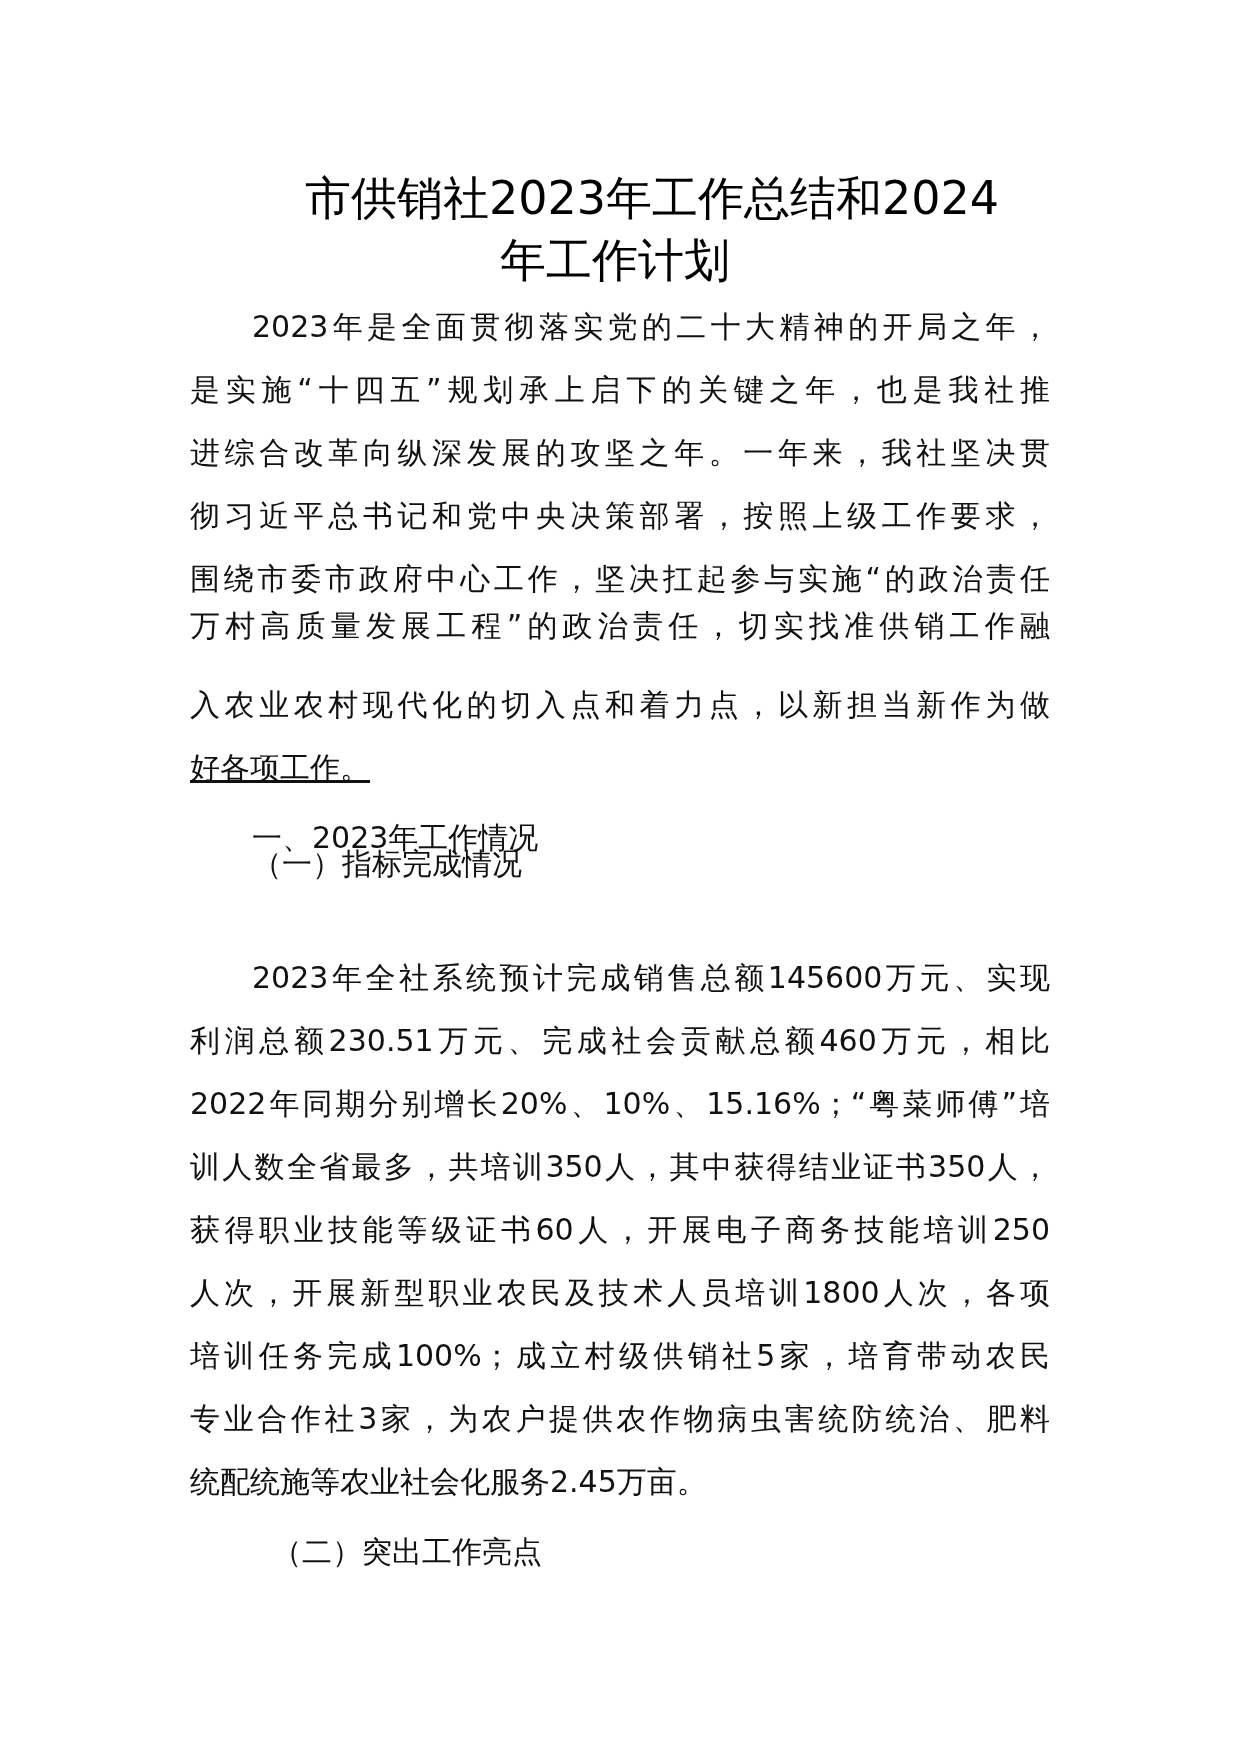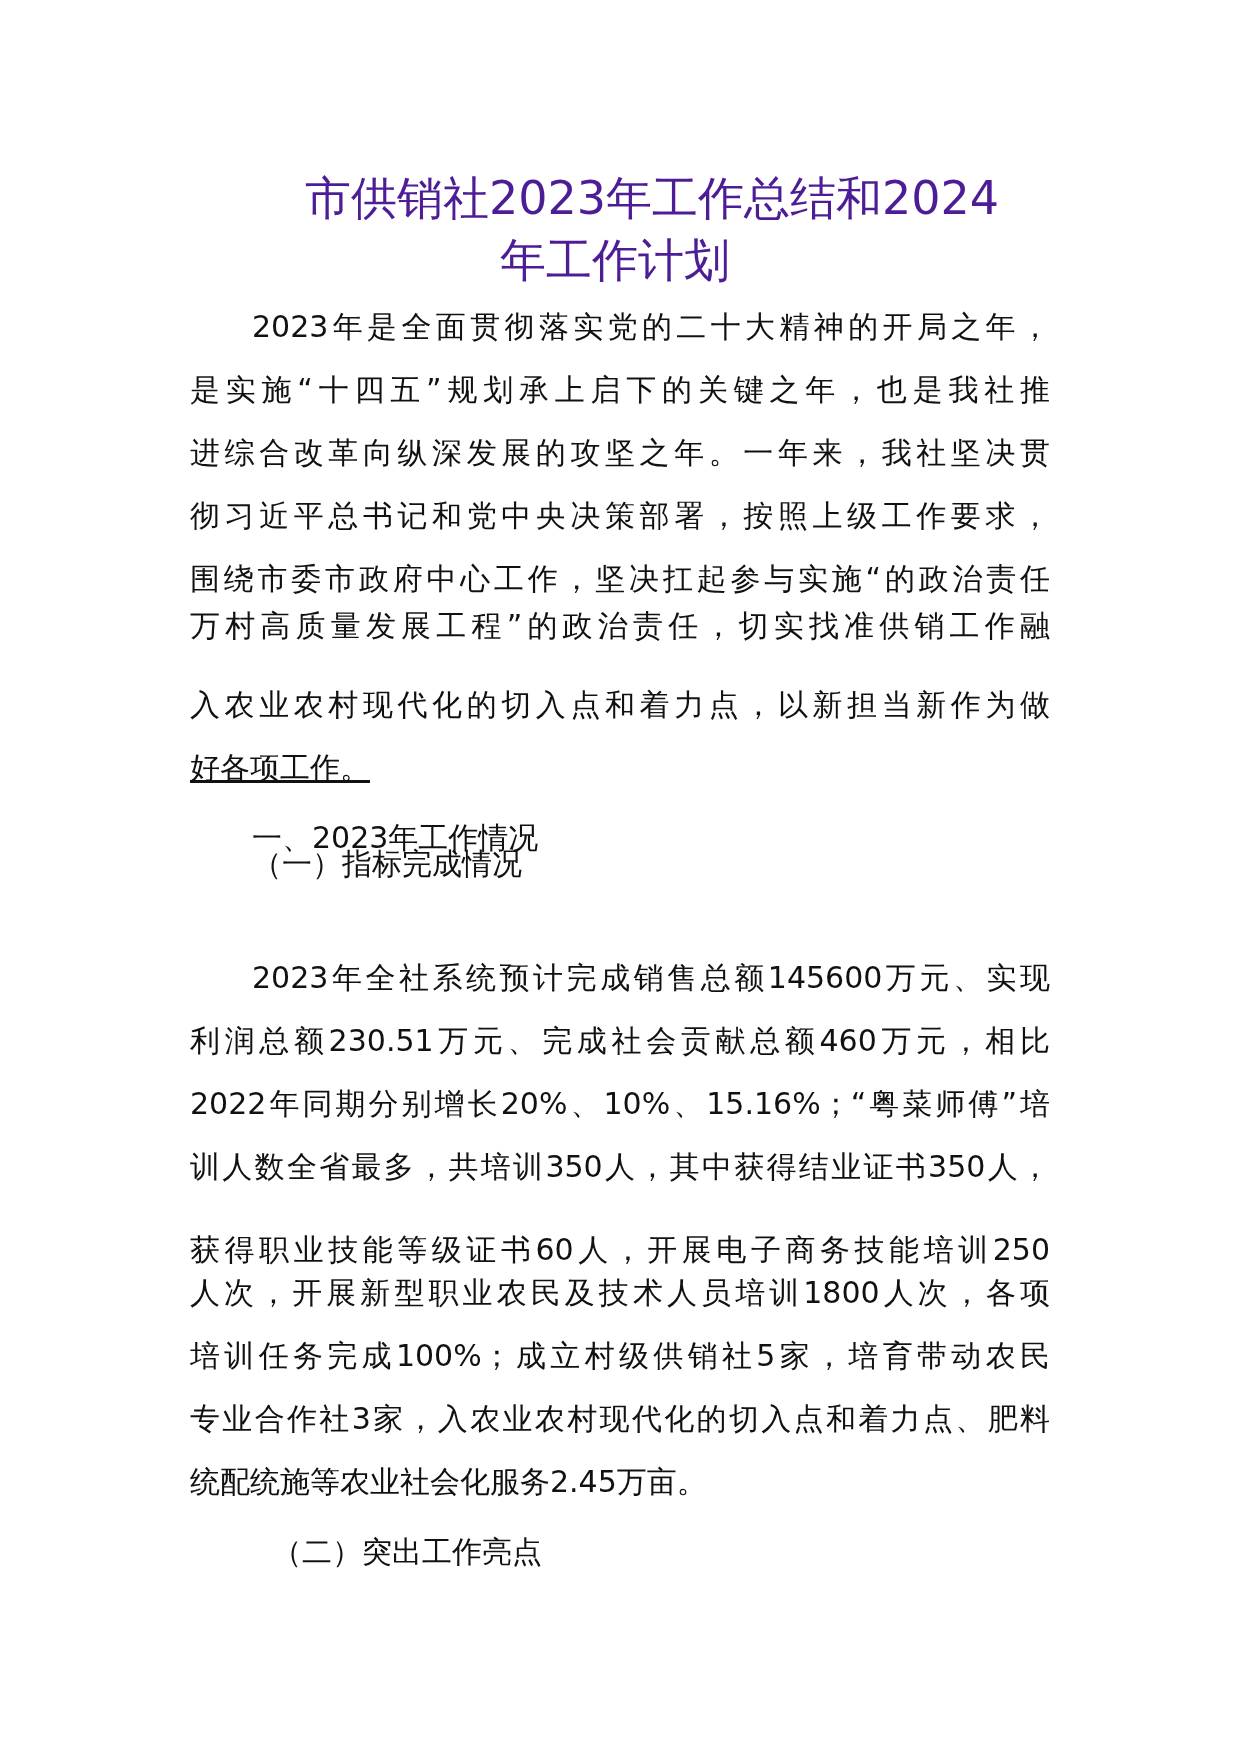--- a/index.html
+++ b/index.html
@@ -22,21 +22,21 @@
       width: 1240px;
       height: 1754px;
       background: #ffffff;
     }
     .title-line {
       position: absolute;
       font-size: 46px;
       line-height: 56px;
       white-space: nowrap;
       letter-spacing: 0px;
-      color: #4c1d95;
+      color: #000000;
     }
     .title-line-1 { left: 305px; top: 170px; }
     .title-line-2 { left: 500px; top: 232px; }
     .line {
       position: absolute;
       left: 190px;
       width: 860px;
       font-size: 30px;
       line-height: 40px;
       white-space: nowrap;
@@ -80,22 +80,22 @@
   </div>
 
   <div class="heading" style="left:252px; top:818px;text-align:center;">一、2023年工作情况</div>
   <div class="heading" style="left:252px; top:844px;">（一）指标完成情况</div>
 
   <div>
     <div class="line indent" style="top:958px;">2023年全社系统预计完成销售总额145600万元、实现</div>
     <div class="line" style="top:1021px;">利润总额230.51万元、完成社会贡献总额460万元，相比</div>
     <div class="line" style="top:1084px;">2022年同期分别增长20%、10%、15.16%；“粤菜师傅”培</div>
     <div class="line" style="top:1147px;">训人数全省最多，共培训350人，其中获得结业证书350人，</div>
-    <div class="line" style="top:1210px;margin-top:20px;">获得职业技能等级证书60人，开展电子商务技能培训250</div>
+    <div class="line" style="top:1210px;">获得职业技能等级证书60人，开展电子商务技能培训250</div>
     <div class="line" style="top:1273px;">人次，开展新型职业农民及技术人员培训1800人次，各项</div>
     <div class="line" style="top:1336px;">培训任务完成100%；成立村级供销社5家，培育带动农民</div>
-    <div class="line" style="top:1399px;">专业合作社3家，入农业农村现代化的切入点和着力点、肥料</div>
+    <div class="line" style="top:1399px;">专业合作社3家，为农户提供农作物病虫害统防统治、肥料</div>
     <div class="line last" style="top:1462px;">统配统施等农业社会化服务2.45万亩。</div>
   </div>
 
   <div class="heading" style="left:252px; top:1532px;margin-left:20px;">（二）突出工作亮点</div>
 
 </div>
 
 </body></html>

